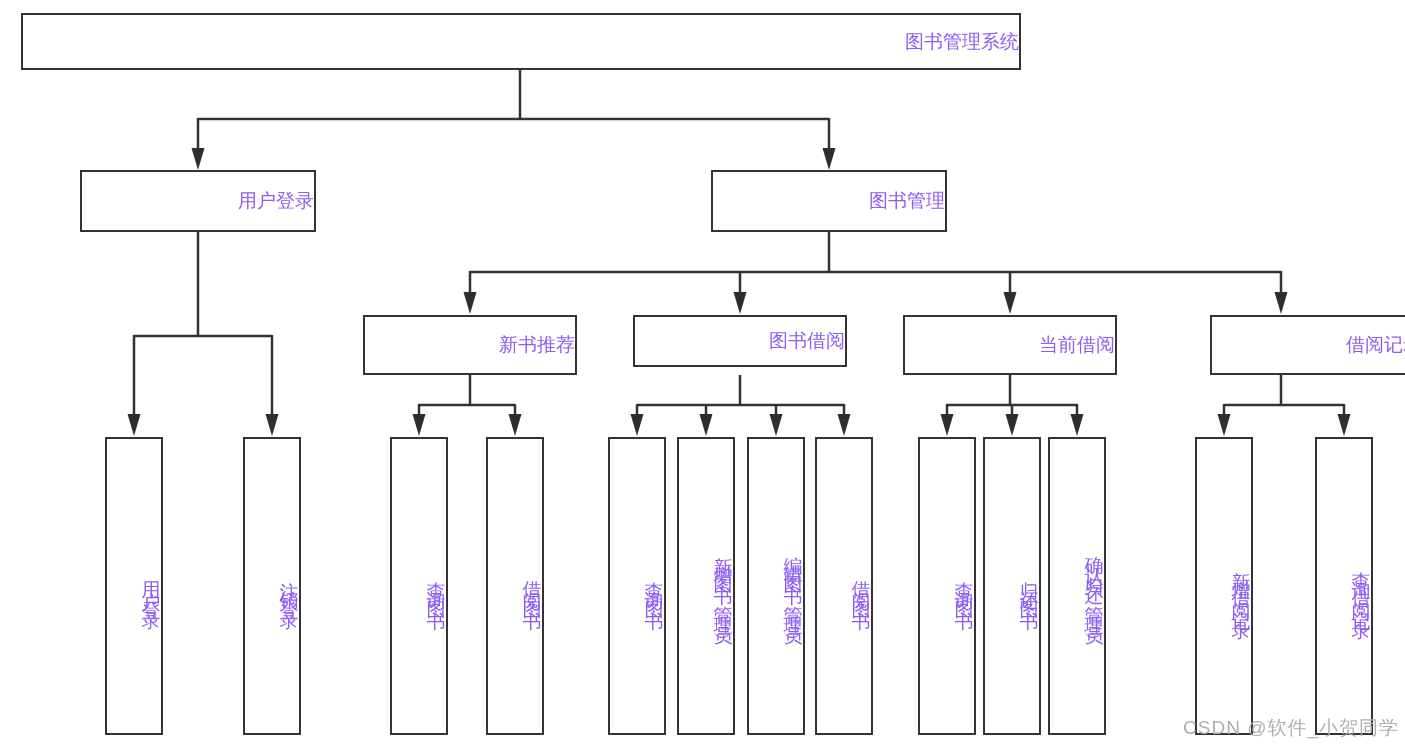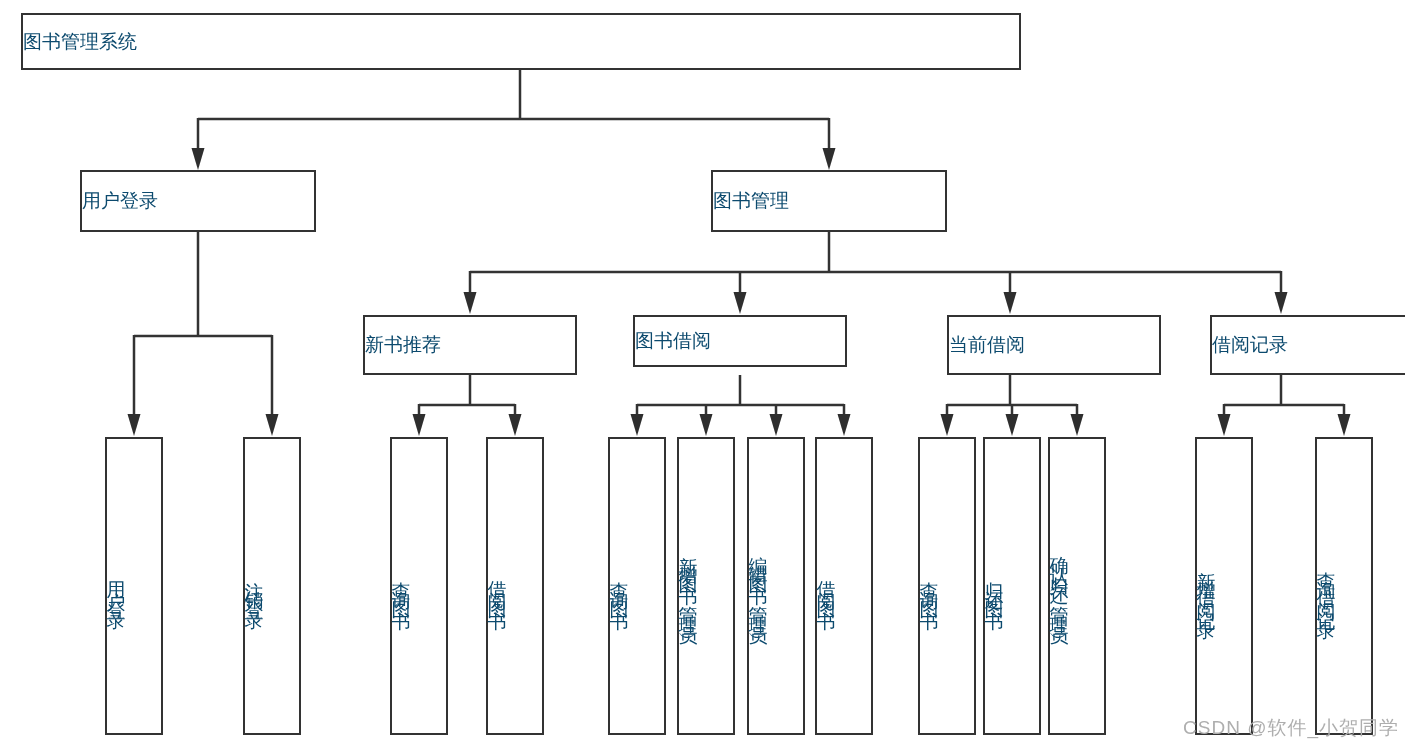--- a/index.html
+++ b/index.html
@@ -10,37 +10,37 @@
     font-family:"Liberation Sans","DejaVu Sans",sans-serif;
     overflow:hidden;
   }
   .connectors{position:absolute;left:0;top:0;width:1405px;height:747px;}
   .connectors path{stroke:#333333;stroke-width:2.5;fill:none;}
   .connectors polygon{fill:#2e2e2e;stroke:none;}
   .node{
     position:absolute;
     border:2.5px solid #333333;
     background:#ffffff;
-    display:flex;align-items:center;justify-content:flex-start;
-    color:#0c4a6e;font-size:19px;
+    display:flex;align-items:center;justify-content:flex-end;
+    color:#8b5cf6;font-size:19px;
     box-sizing:border-box;
   }
   .v-node span{
     writing-mode:vertical-rl;
     text-orientation:mixed;
     letter-spacing:10px;
     line-height:1;
   }
   
   #n-root{left:21px;top:13px;width:1000px;height:57px;}
   #n-user-login{left:80px;top:170px;width:236px;height:62px;}
   #n-book-mgmt{left:711px;top:170px;width:236px;height:62px;}
   #n-newbook{left:363px;top:315px;width:214px;height:60px;}
   #n-borrow{left:633px;top:315px;width:214px;height:52px;}
-  #n-current{left:947px;top:315px;width:214px;height:60px;}
+  #n-current{left:903px;top:315px;width:214px;height:60px;}
   #n-records{left:1174px;top:315px;width:214px;height:60px;margin-left:36px;}
   .leaf{top:437px;width:58px;height:298px;}
   #l-user-login{left:105px;}
   #l-logout{left:243px;}
   #l-nb-query{left:390px;}
   #l-nb-borrow{left:486px;}
   #l-bb-query{left:608px;}
   #l-bb-add{left:677px;}
   #l-bb-edit{left:747px;}
   #l-bb-borrow{left:815px;}

